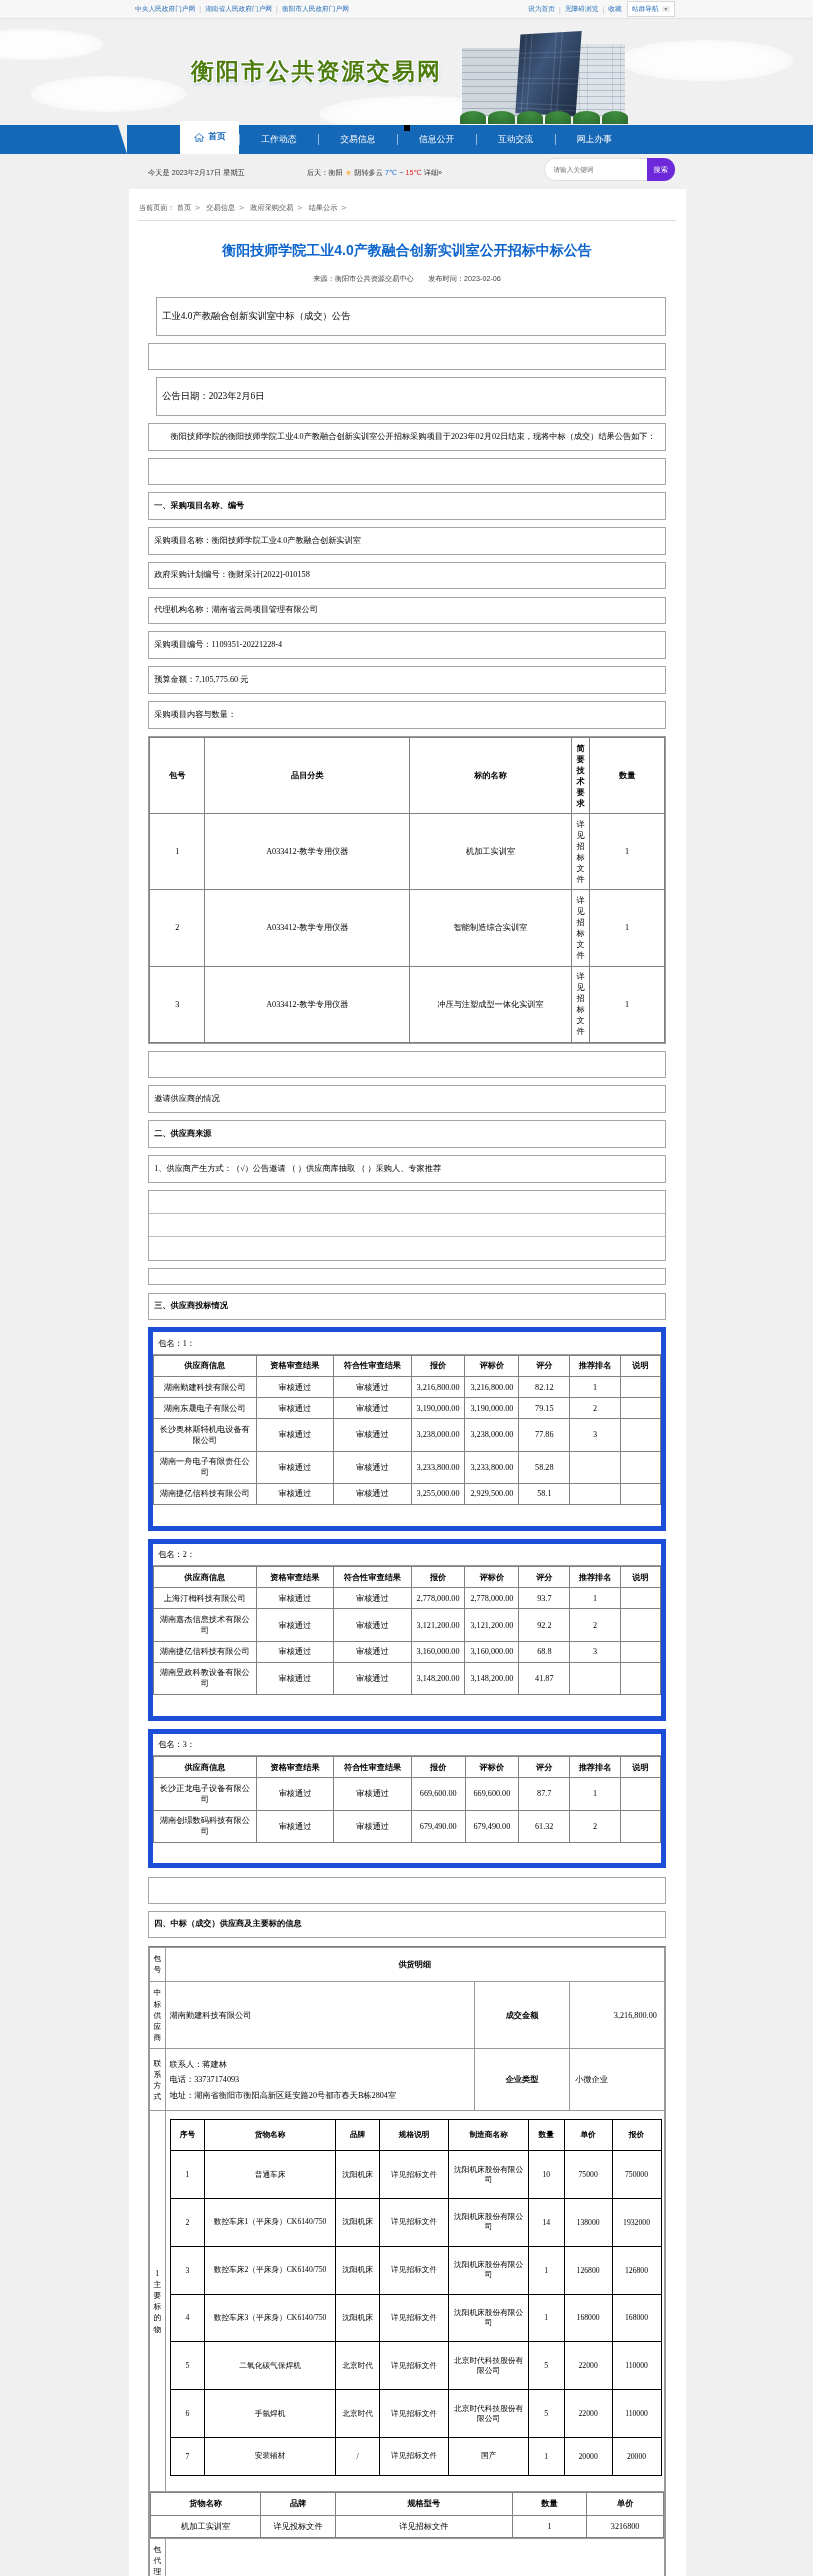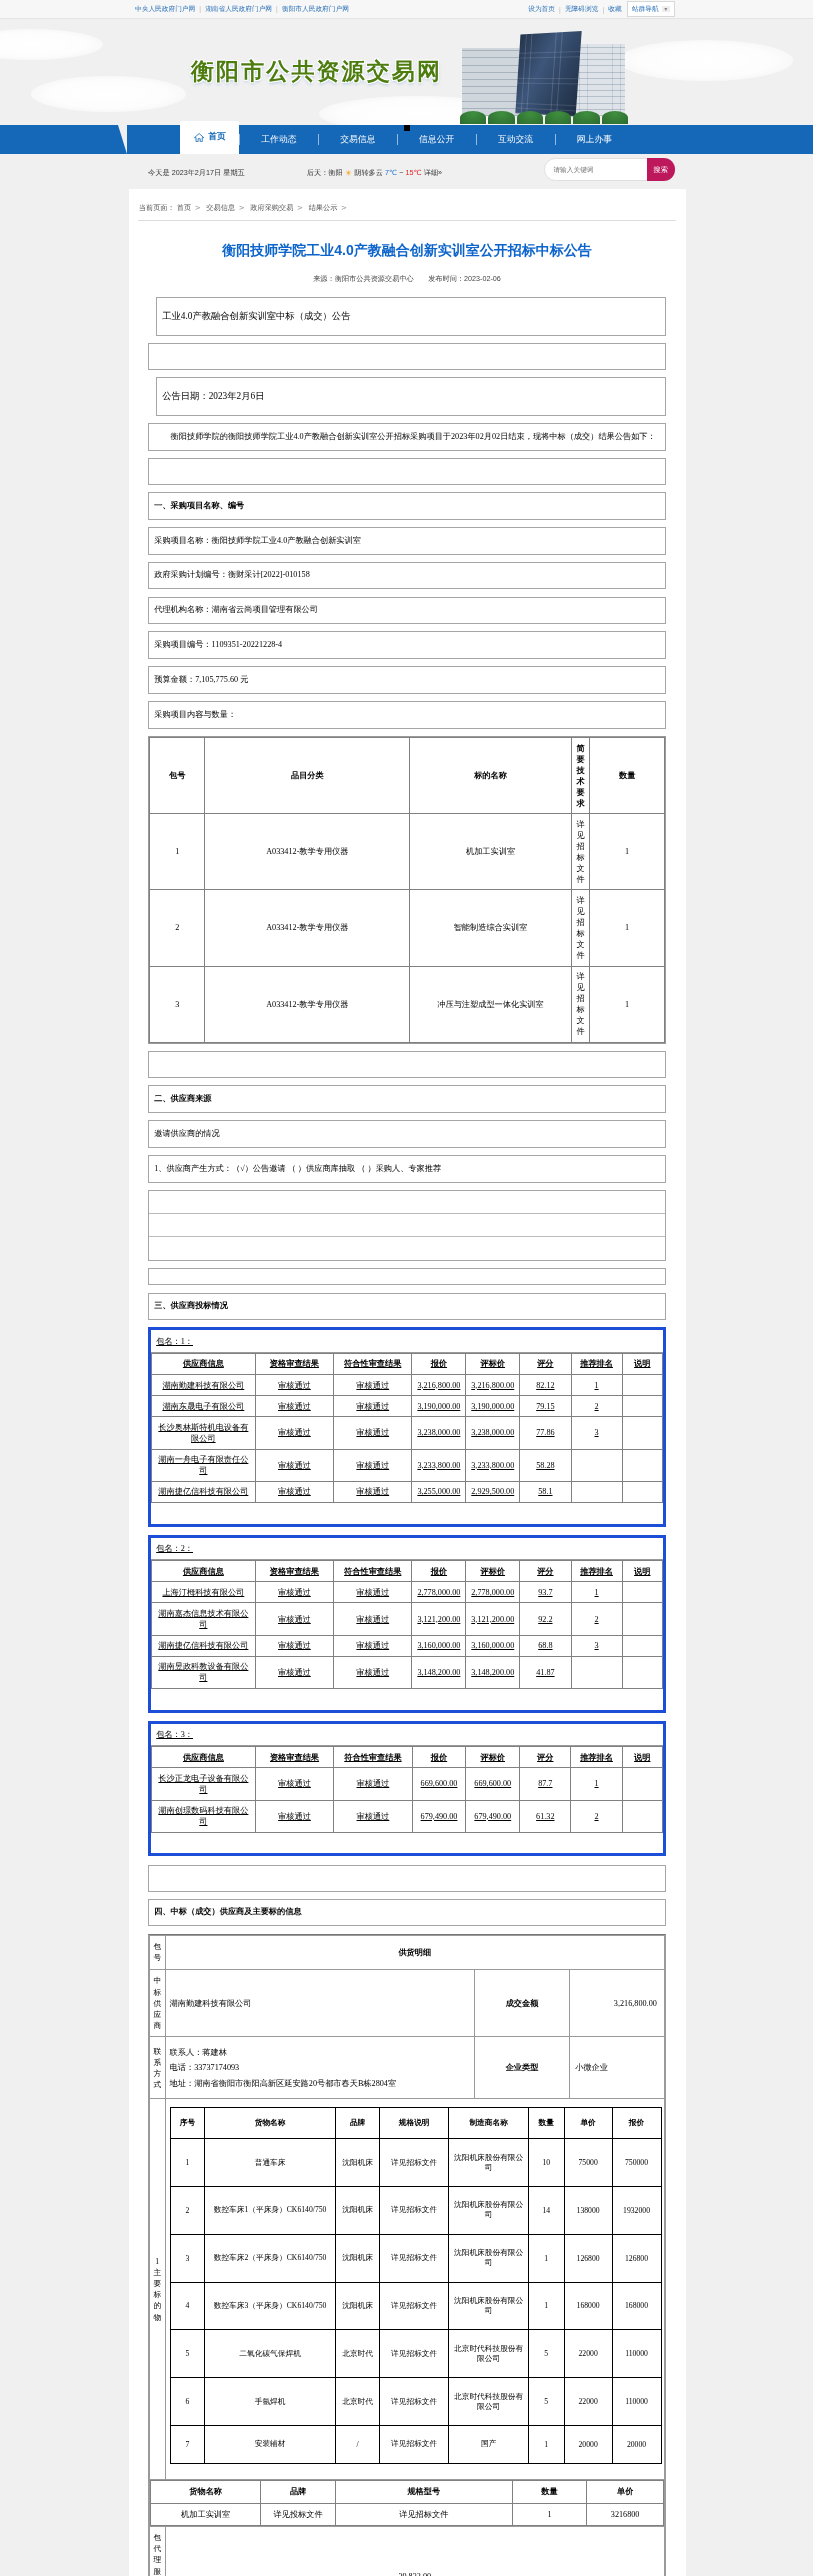--- a/index.html
+++ b/index.html
@@ -41,21 +41,21 @@
   .home-ico svg { display:block; }
 
   
   .inforow { width:557px; margin:7.2px auto 0; display:flex; align-items:center; font-size:6.7px; color:#333; position:relative; height:23px; }
   .inforow .today { margin-left:19.6px; font-size:7.2px; }
   .inforow .weather { margin-left:62px; font-size:7.2px; display:flex; align-items:center; gap:2.1px; }
   .sun-ico { color:#f6a623; font-size:8.2px; }
   .t-low { color:#1f6fd0; } .t-high { color:#e02020; }
   .searchbox { position:absolute; right:10.3px; top:-3.1px; width:131px; height:23px; background:#fff; border:0.5px solid #e0e0e0; border-radius:11.3px; display:flex; align-items:center; }
   .searchbox input { border:none; outline:none; flex:1; margin-left:8.2px; font-size:6.7px; color:#333; background:transparent; }
-  .search-btn { width:28px; height:23px; margin-right:-0.5px; border:none; background:#be185d; color:#fff; font-size:7.2px; border-radius:0 11.3px 11.3px 0; cursor:pointer; }
+  .search-btn { width:28px; height:23px; margin-right:-0.5px; border:none; background:#6d28d9; color:#fff; font-size:7.2px; border-radius:0 11.3px 11.3px 0; cursor:pointer; }
 
   
   .card { width:557px; background:#fff; margin:5.2px auto 0; padding:9.3px 0 20.6px; }
   .breadcrumb { font-size:7.2px; color:#555; padding:4.1px 10.3px 7.2px; }
   .breadcrumb a { color:#555; text-decoration:none; cursor:pointer; }
   .breadcrumb .bsep { color:#999; margin:0 3.6px; font-family:"DejaVu Sans",sans-serif; }
   .bc-line { border-bottom:0.5px solid #ddd; margin:0 9.3px; }
   .art-title { text-align:center; color:#0d65cc; font-size:14px; font-weight:bold; padding:19.6px 31px 9.3px; line-height:1.35; }
   .art-meta { text-align:center; color:#444; font-size:7.2px; padding:5.2px 0 13.4px; }
   .art-meta span { margin:0 6.2px; }
@@ -71,21 +71,21 @@
   .doc-box.indent { text-indent:2em; }
   .multi-empty { border:0.5px solid #a6a6a6; margin-bottom:7.2px; }
   .multi-empty > div { height:23px; border-bottom:0.5px solid #bbb; }
   .multi-empty > div:last-child { border-bottom:none; }
 
   
   table.grid { width:100%; border-collapse:collapse; background:#fff; font-size:8.2px; }
   table.grid th, table.grid td { border:0.5px solid #808080; padding:4.6px 3.1px; text-align:center; vertical-align:middle; }
   table.grid th { font-weight:bold; }
   .tbl-wrap { border:1px solid #9a9a9a; padding:0; margin-bottom:7.2px; }
-  .pkg-wrap { border:3px solid #1d4ed8; margin-bottom:8.2px;text-decoration:underline; }
+  .pkg-wrap { border:5px solid #1d4ed8; margin-bottom:8.2px; }
   .pkg-name { padding:5.2px; font-size:8.2px; border-bottom:0.5px solid #9a9a9a; }
   .pkg-wrap table.grid { border:none; }
   .pkg-wrap .pad-bottom { height:20.6px; }
 
   
   .winners { border:1px solid #9a9a9a; border-top:1.5px double #777; margin-bottom:7.2px; background:#fff; }
   .wt { width:100%; border-collapse:collapse; font-size:8.2px; }
   .wt td, .wt th { border:0.5px solid #9a9a9a; vertical-align:middle; }
   .vlab { width:15.5px; text-align:center; padding:5.2px 3.1px; word-break:break-all; line-height:1.45; font-size:7.7px; }
   .w-head { text-align:center; font-weight:bold; padding:11.3px 3.1px; }
@@ -250,22 +250,22 @@
               <td>A033412-教学专用仪器</td>
               <td>冲压与注塑成型一体化实训室</td>
               <td>详见招标文件</td>
               <td>1</td>
             </tr>
           </tbody>
       </table>
     </div>
     <div class="doc-box empty"></div>
 
+    <div class="doc-box">邀请供应商的情况</div>
     <div class="doc-box h">二、供应商来源</div>
-    <div class="doc-box">邀请供应商的情况</div>
     <div class="doc-box">1、供应商产生方式：（√）公告邀请 （ ）供应商库抽取 （ ）采购人、专家推荐</div>
     <div class="multi-empty">
         <div></div>
         <div></div>
         <div></div>
       </div>
     <div class="doc-box empty-s"></div>
 
     <div class="doc-box h">三、供应商投标情况</div>
 

